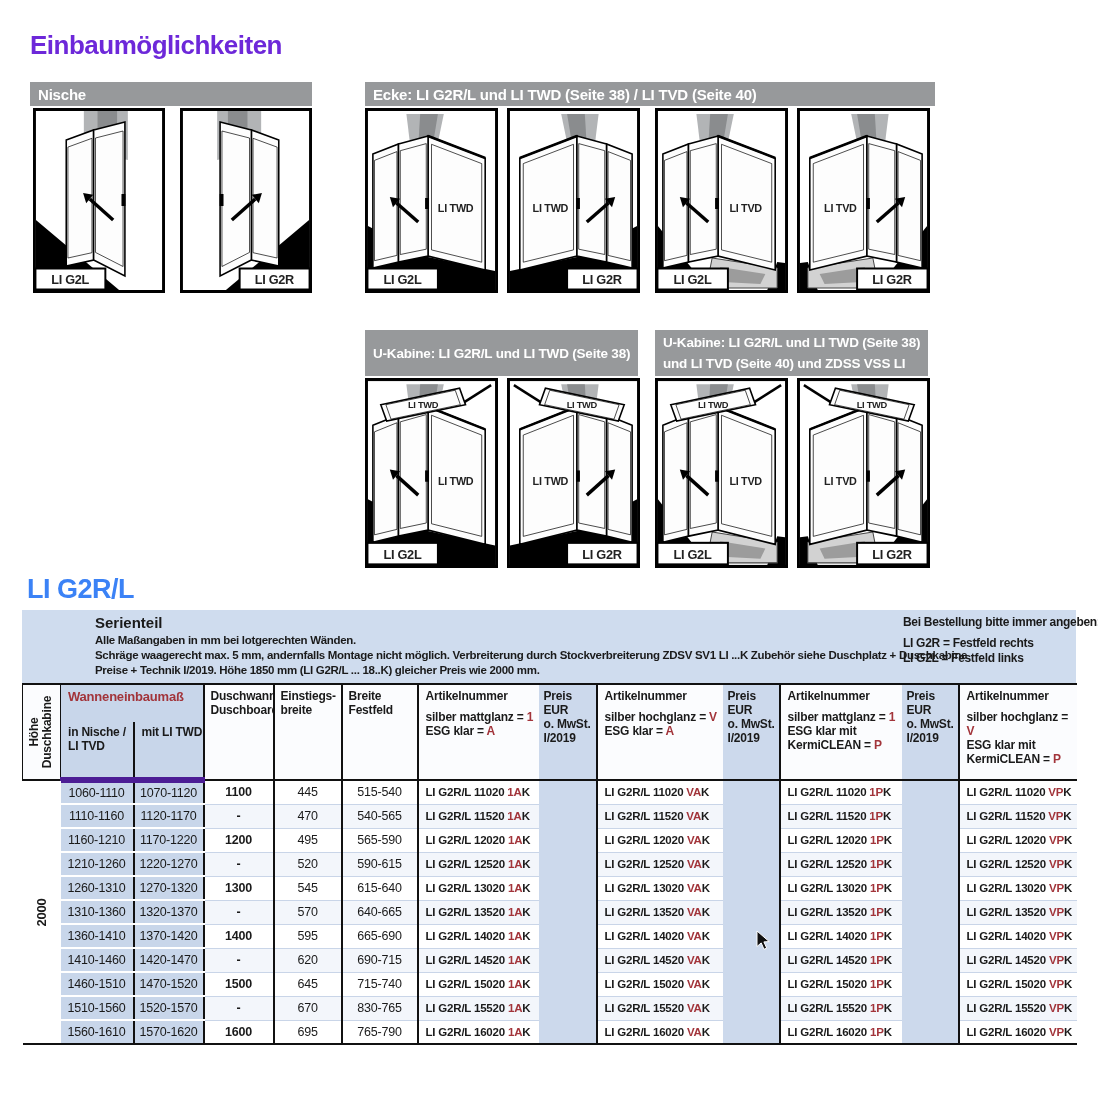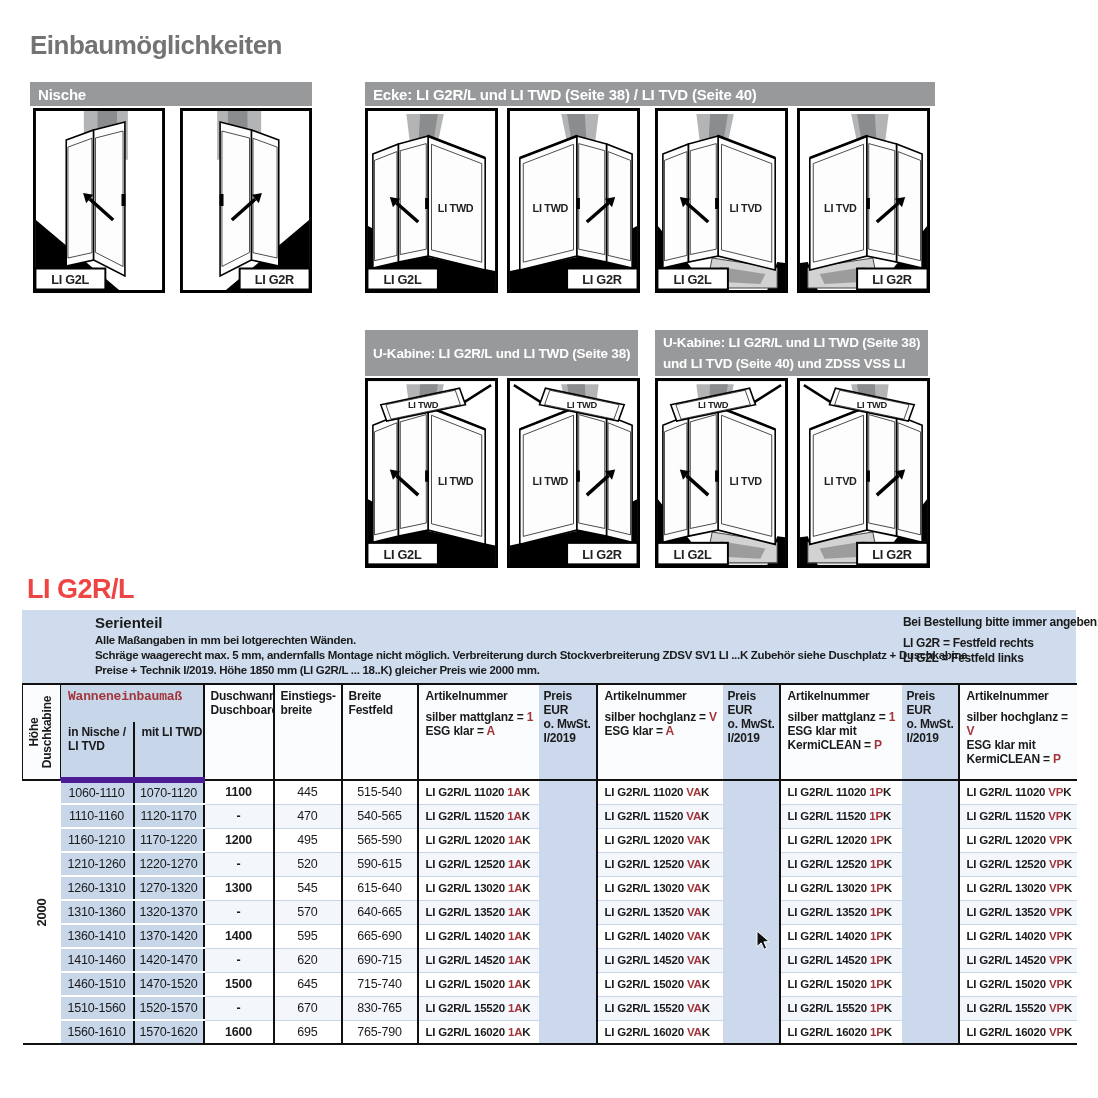--- a/index.html
+++ b/index.html
@@ -1,20 +1,20 @@
 <!DOCTYPE html>
 <html><head>
 <meta charset="utf-8">
 <style>
   html,body{margin:0;padding:0;background:#fff;}
   #canvas{position:relative;width:1098px;height:1098px;background:#ffffff;overflow:hidden;
           font-family:"Liberation Sans","DejaVu Sans",sans-serif;color:#1a1a1a;}
   
-  #page-title{position:absolute;left:30px;top:30px;font-size:26px;font-weight:700;color:#737373;letter-spacing:-0.5px;margin:0;}
-  #product-title{position:absolute;left:27px;top:574px;font-size:27px;font-weight:700;color:#ef4444;letter-spacing:-0.5px;margin:0;}
+  #page-title{position:absolute;left:30px;top:30px;font-size:26px;font-weight:700;color:#6d28d9;letter-spacing:-0.5px;margin:0;}
+  #product-title{position:absolute;left:27px;top:574px;font-size:27px;font-weight:700;color:#3b82f6;letter-spacing:-0.5px;margin:0;}
   
   .gbar{position:absolute;background:#97999b;color:#fff;font-weight:700;font-size:15px;
         padding-left:8px;box-sizing:border-box;display:flex;flex-direction:column;justify-content:center;
         letter-spacing:-0.2px;white-space:nowrap;overflow:hidden;}
   .gbar.two{font-size:13.5px;line-height:21px;}
   .gbar span{display:block;}
   
   .dbox{position:absolute;overflow:hidden;}
   .dbox svg{display:block;}
   
@@ -24,21 +24,21 @@
   #info-banner .br{position:absolute;left:881px;font-size:12px;font-weight:700;letter-spacing:-0.3px;white-space:nowrap;}
   
   #data-table{position:absolute;left:22px;top:683px;width:1054px;border-collapse:collapse;table-layout:fixed;}
   #data-table th,#data-table td{padding:0;margin:0;font-weight:400;overflow:hidden;}
   #data-table thead tr.hr1 th{border-top:2px solid #111;}
   #data-table thead th{vertical-align:top;text-align:left;font-size:12px;font-weight:700;letter-spacing:-0.2px;background:#fbfcfe;}
   #data-table thead th.rs{border-bottom:2px solid #111;}
   #data-table thead tr.hr2 th{border-bottom:6px solid #4c1d95;}
   .thick-l{border-left:2px solid #111 !important;}
   .thin-l{border-left:1px solid #111 !important;}
-  .th-wanne{background:#c8d6ea !important;font-family:Liberation Mono, monospace;}
+  .th-wanne{background:#c8d6ea !important;}
   .th-sub{background:#c8d6ea !important;padding:3px 0 0 7px !important;line-height:14px;}
   .th-preis{background:#ccd9ec !important;padding:4px 0 0 5px !important;line-height:14px;}
   .th-plain{padding:4px 0 0 6px !important;line-height:14px;}
   .th-art{padding:4px 0 0 7px !important;line-height:14px;}
   .th-art .art-title{margin-bottom:7px;}
   .th-hoehe{position:relative;background:#fbfcfe;}
   .red{color:#a2343a;}
   .red-h{color:#a2343a;font-size:13px;font-weight:700;padding:4px 0 0 7px;}
   .vwrap{position:absolute;inset:0;display:flex;align-items:center;justify-content:center;}
   .vtext{transform:rotate(-90deg);white-space:nowrap;font-size:12px;font-weight:700;line-height:13px;text-align:center;}

